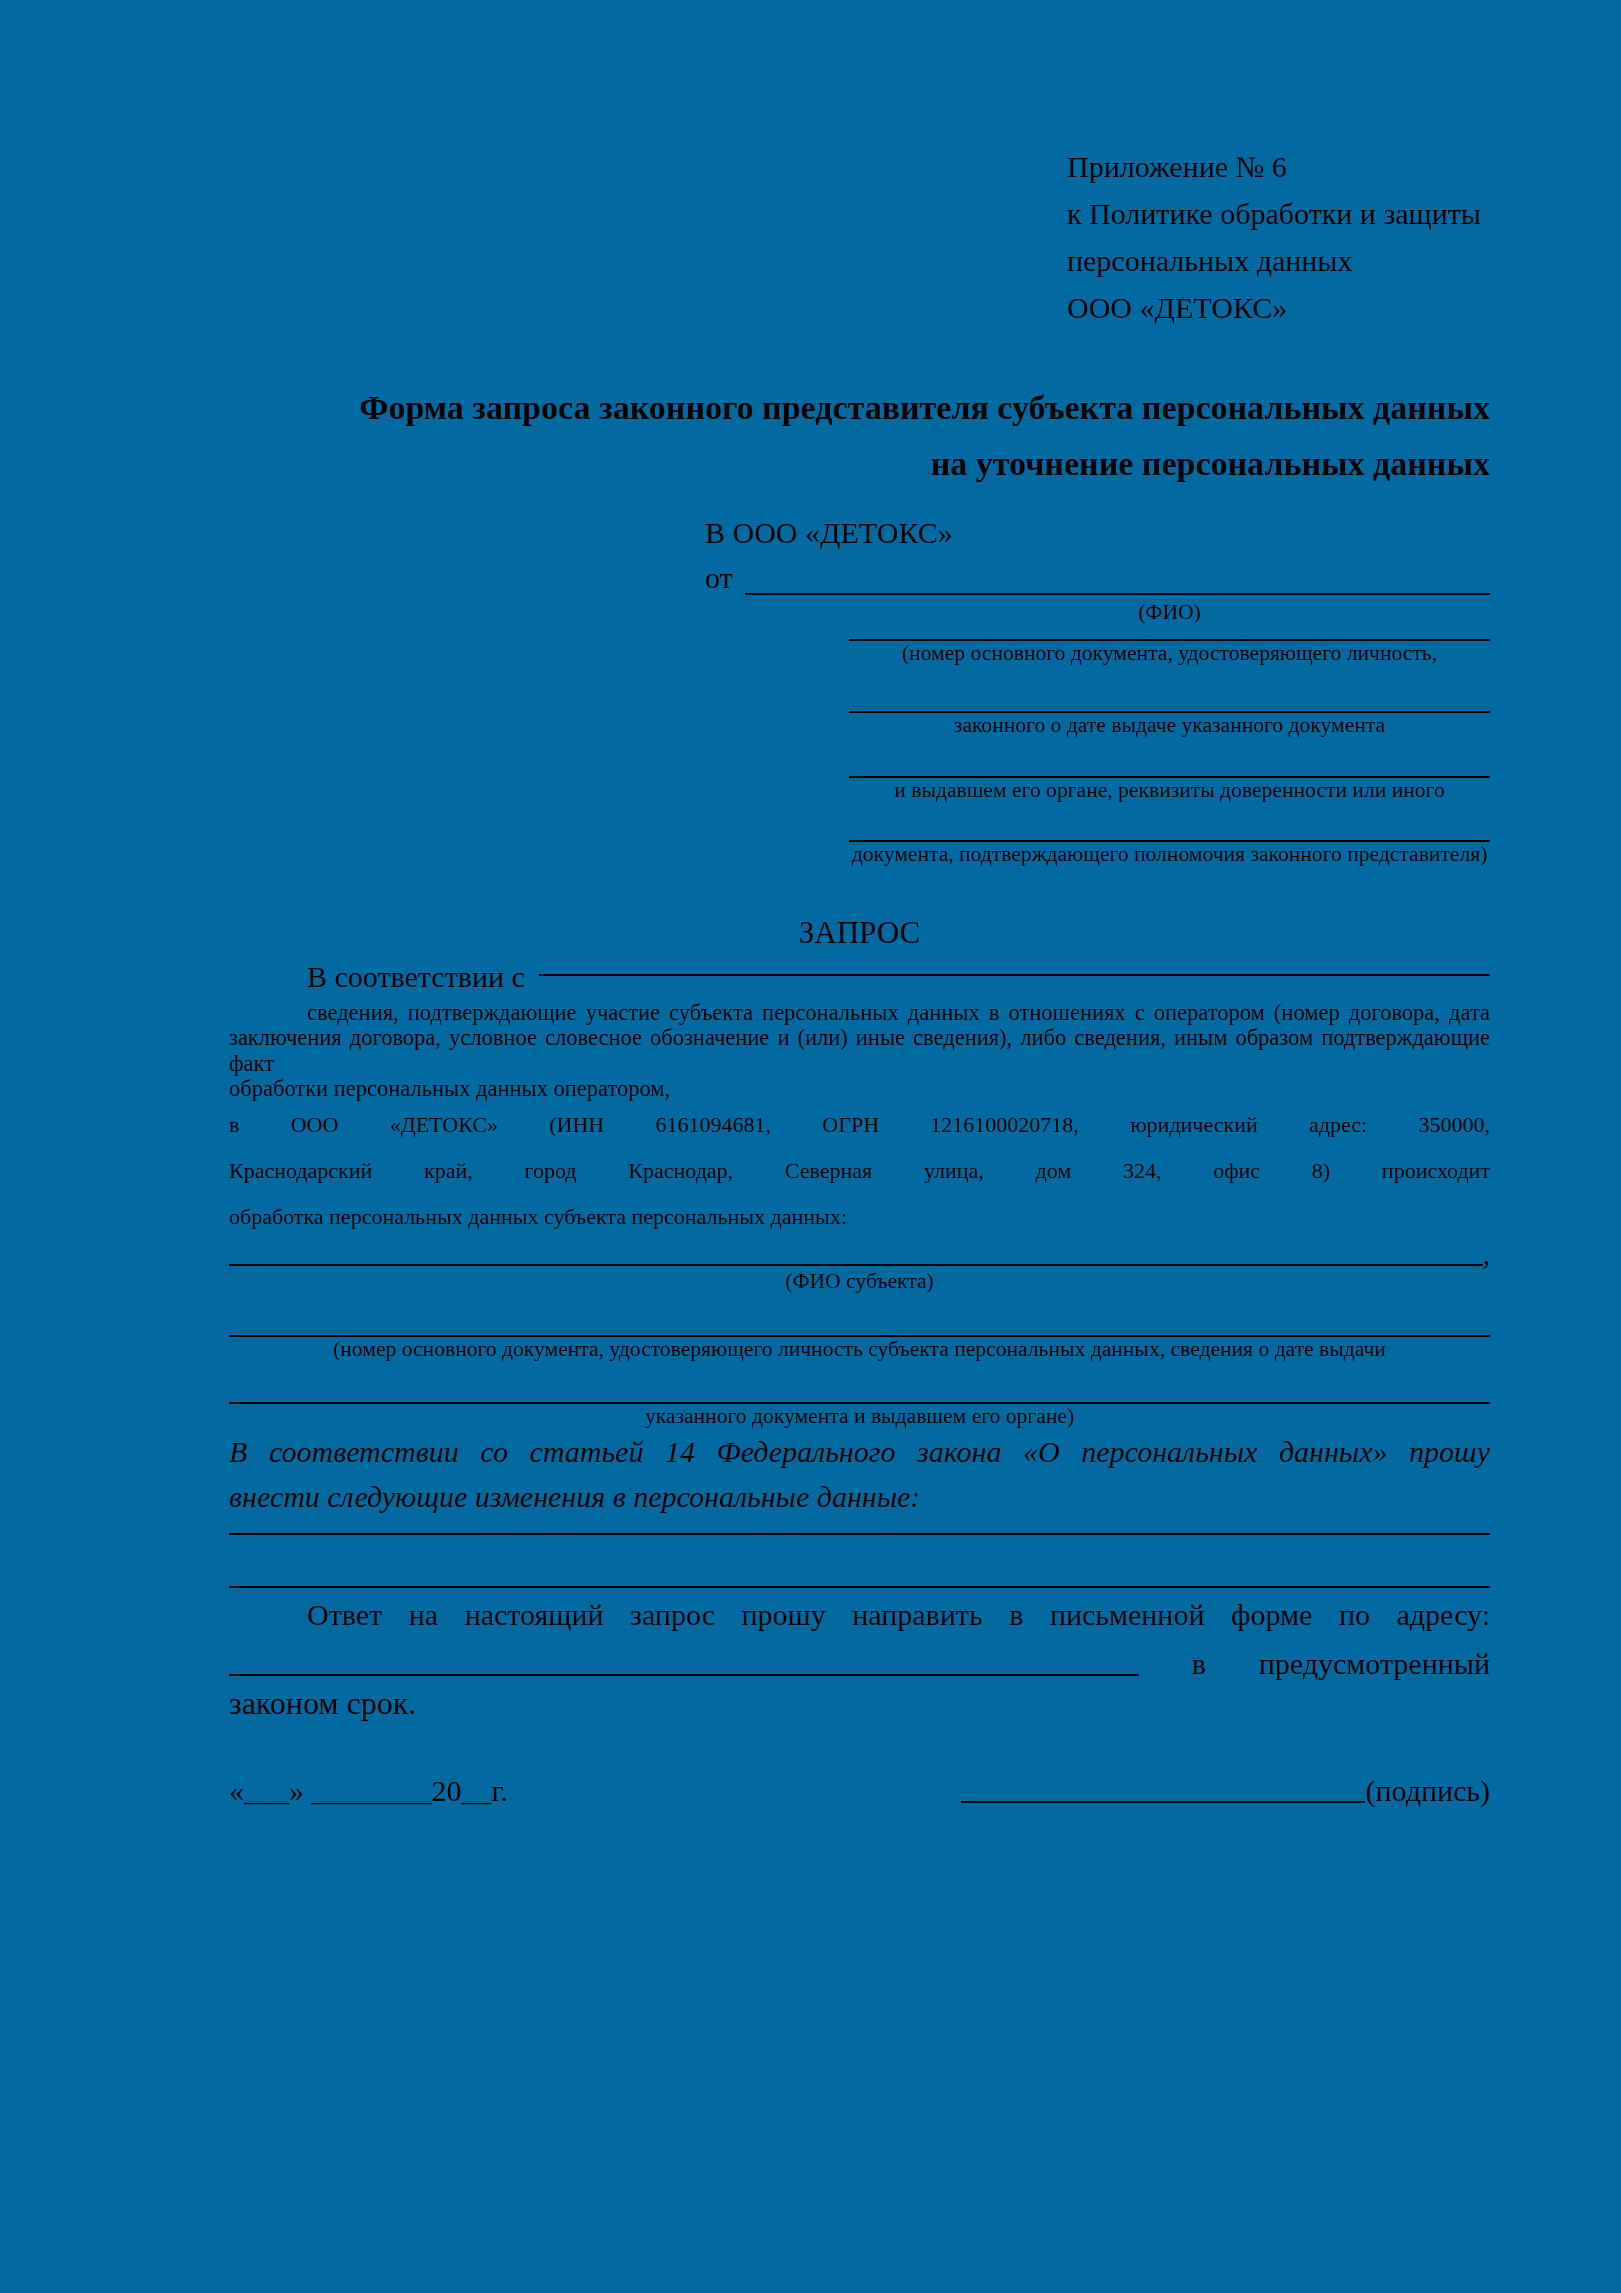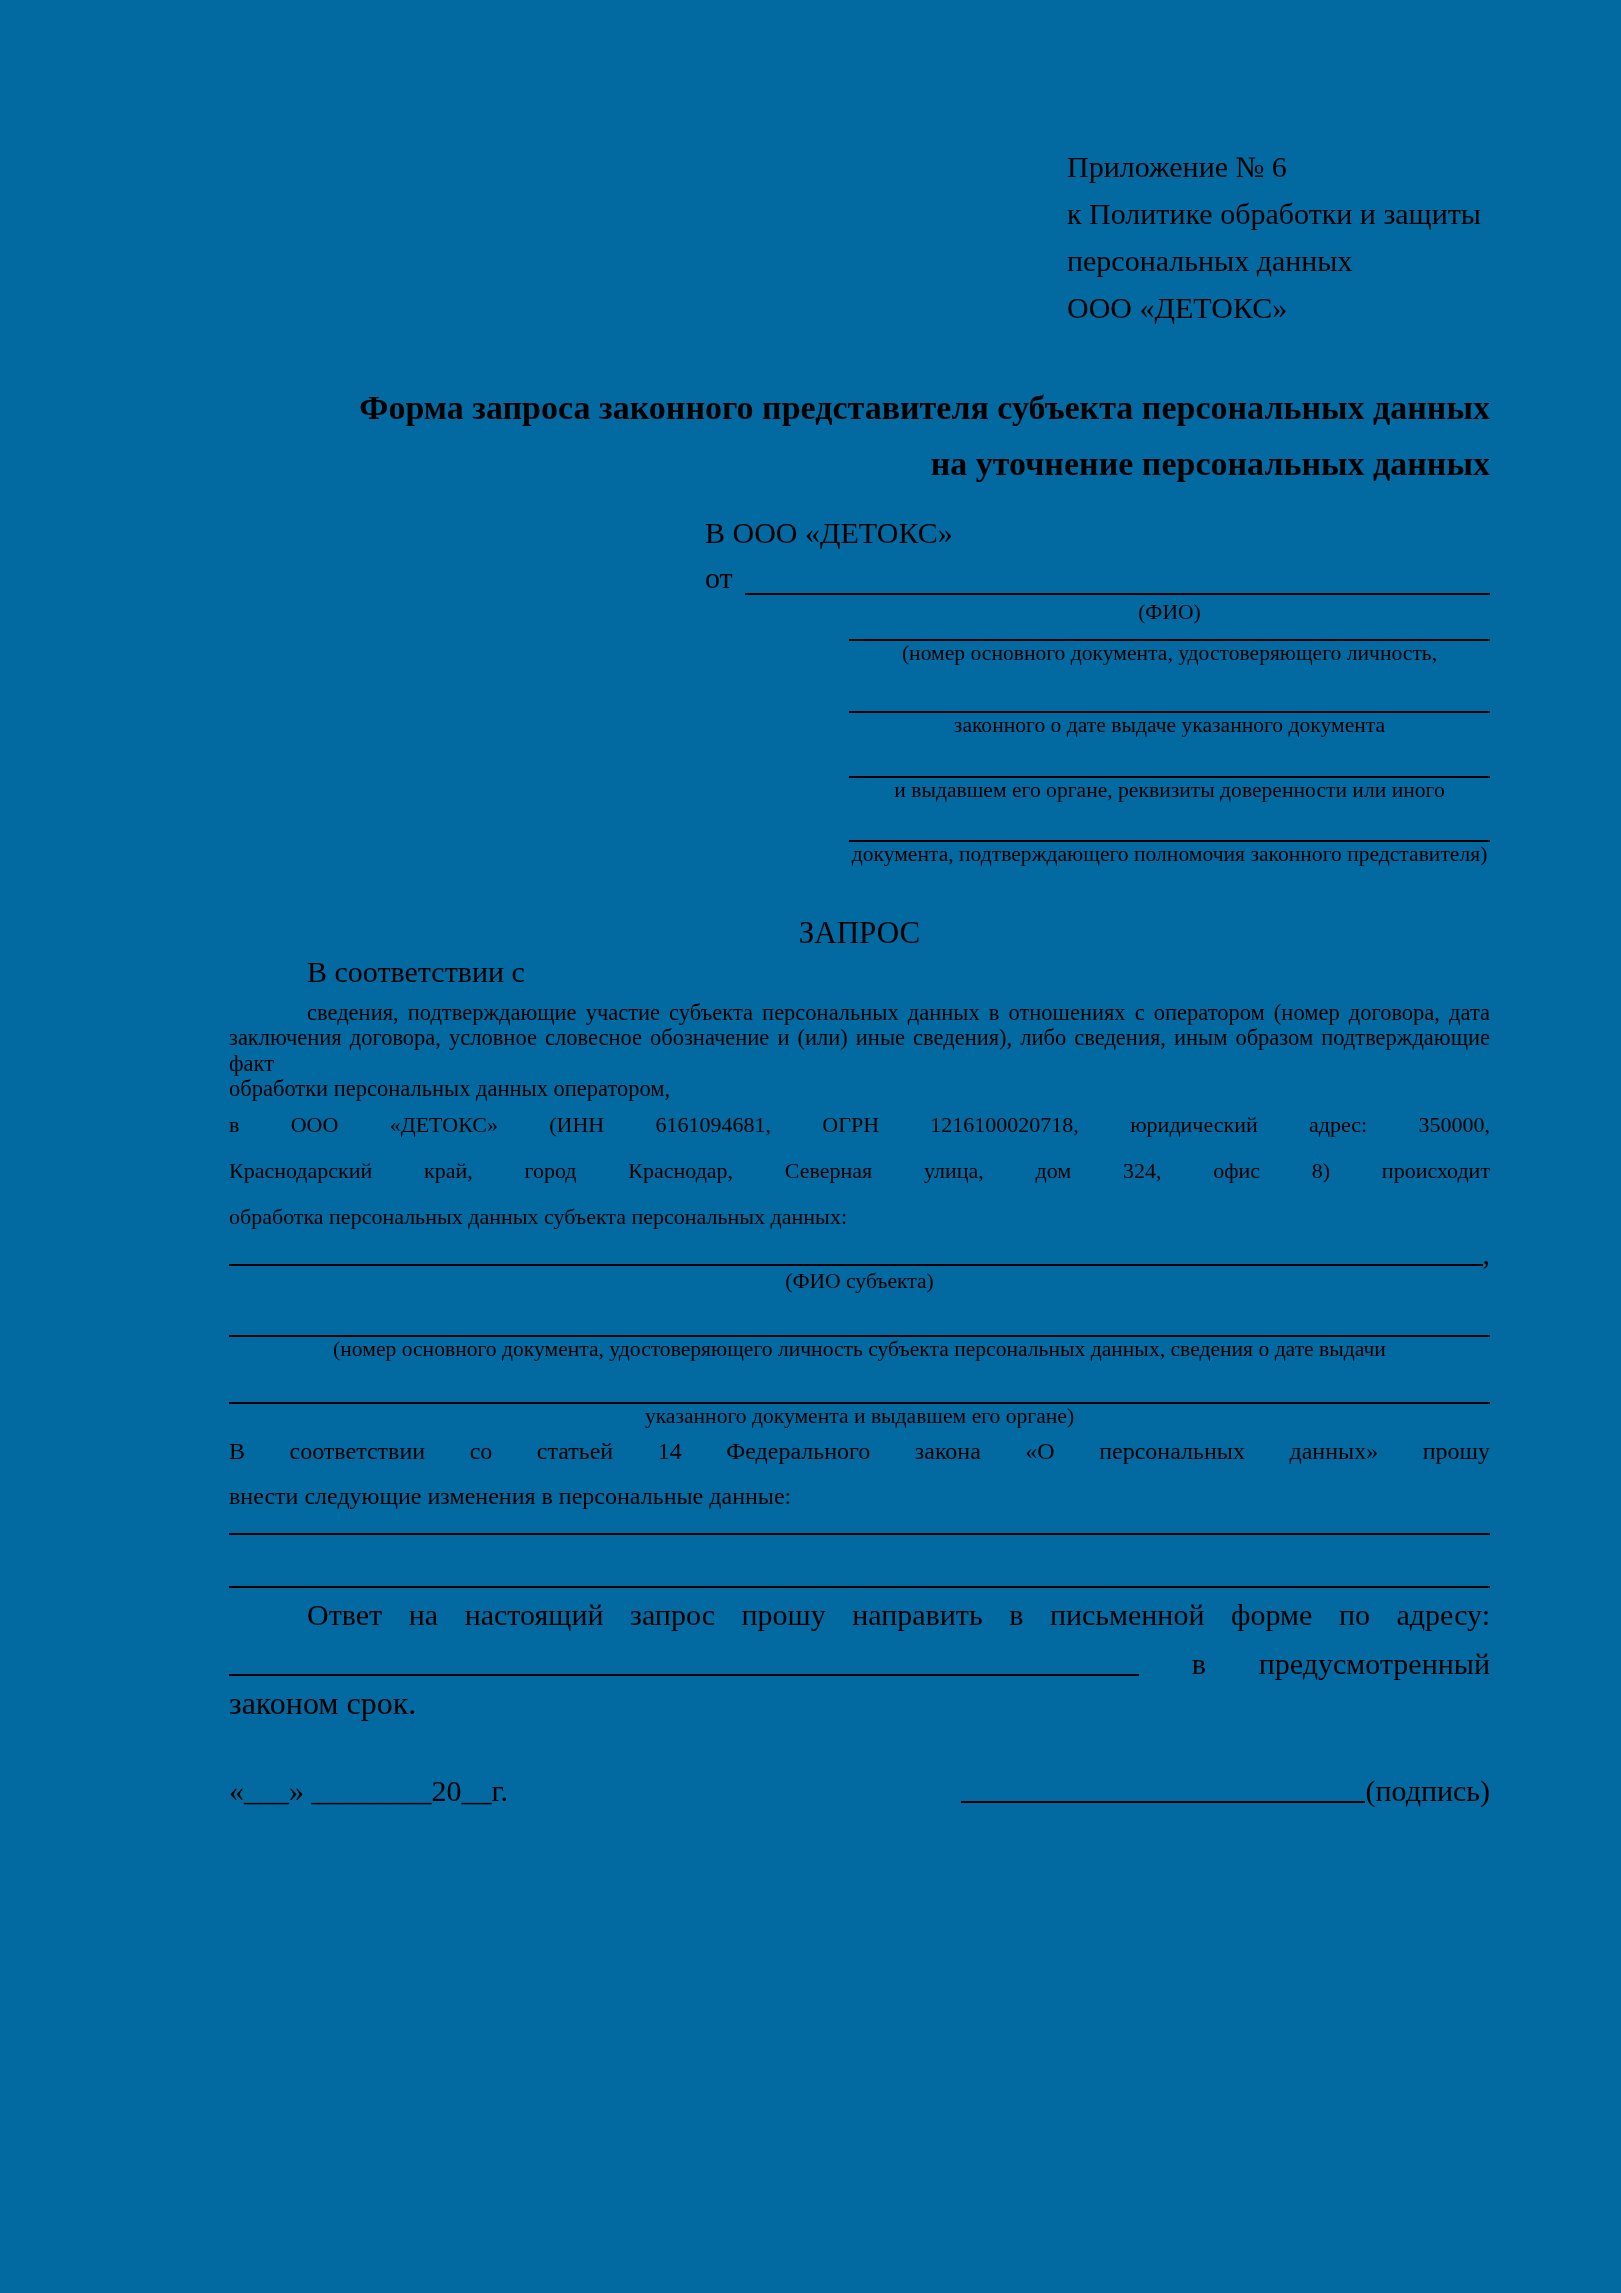--- a/index.html
+++ b/index.html
@@ -18,34 +18,34 @@
 
   .addressee { margin-left:476px; margin-top:17.6px; font-size:30px; line-height:45px; }
   .fill { border-bottom:2.9px solid #000; }
   .from-row { display:flex; align-items:flex-end; height:45px; }
   .from-line { flex:1; margin-left:11.8px; margin-bottom:4.9px; }
   .cap { font-size:21.6px; line-height:25.5px; text-align:center; white-space:nowrap; }
   .addr-cap { margin-left:144px; }
   .addr-blank { margin-left:144px; border-bottom:2.9px solid #000; }
 
   .zapros { margin-top:43px; font-size:31px; line-height:44px; text-align:center; }
-  .intro-row { display:flex; align-items:flex-start; height:45px; font-size:30px;flex-direction:column; }
+  .intro-row { display:flex; align-items:center; height:45px; font-size:30px; }
   .intro-label { margin-left:78px; white-space:nowrap; }
   .intro-line { flex:1; margin-left:13.7px; margin-bottom:4.9px; }
 
   .footnote { font-size:22.5px; line-height:25.5px; }
   .indent { text-indent:78px; }
   .just { text-align:justify; text-align-last:justify; }
 
   .body-par { font-size:22px; line-height:46px; }
   .subject-row { display:flex; align-items:flex-end; height:29px; font-size:30px; line-height:30px; }
   .subject-line { flex:1; margin-bottom:2.9px; }
   .wide-blank { border-bottom:2.9px solid #000; }
 
-  .law { font-size:24px; line-height:45px; }
+  .law { font-size:30px; line-height:45px;font-style:italic; }
 
   .reply-l1 { font-size:30px; line-height:45px; margin-top:3.9px; }
   .reply-l2 { display:flex; align-items:flex-end; justify-content:space-between; height:44px; font-size:30px; }
   .reply-line { width:910px; margin-bottom:4.9px; }
   .reply-l3 { font-size:32px; line-height:45px; }
 
   .sign-row { display:flex; align-items:flex-end; margin-top:37px; height:45px; font-size:30px; }
   .sign-spacer { flex:1; }
   .sign-line { width:404px; margin-bottom:4.9px; }
   .sign-cap { white-space:nowrap; }

